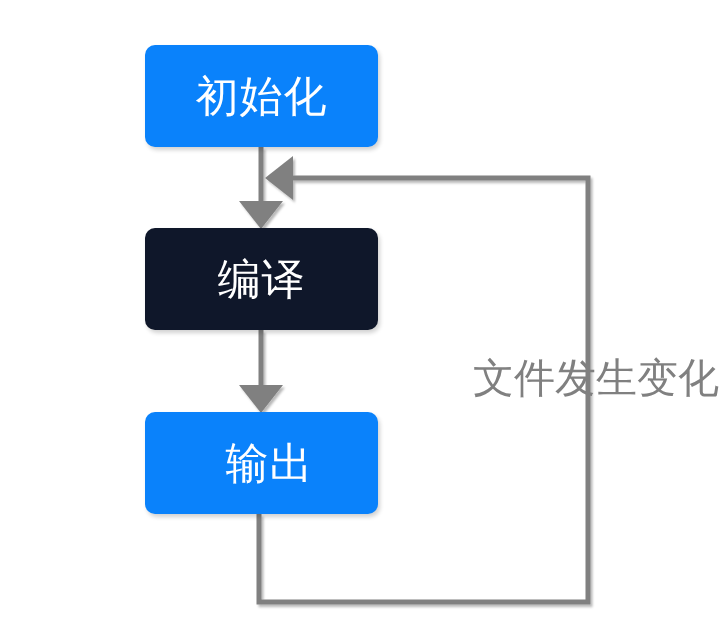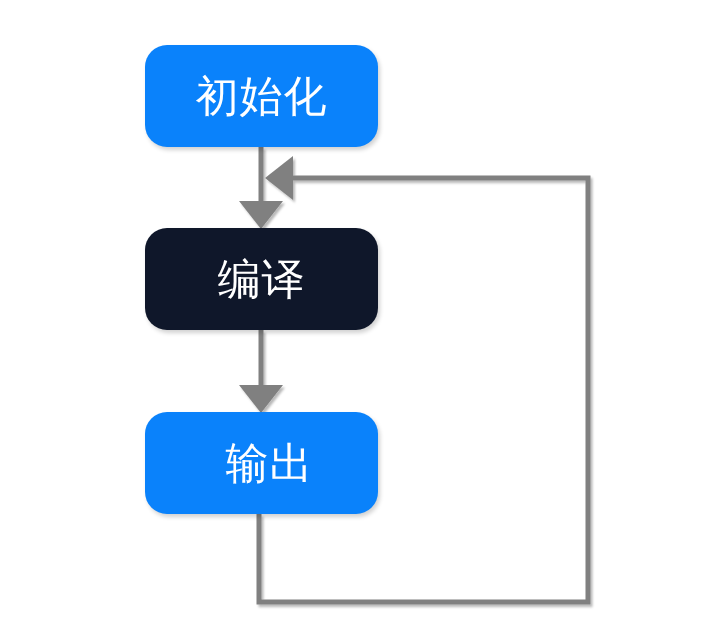--- a/index.html
+++ b/index.html
@@ -23,21 +23,21 @@
     left: 0;
     top: 0;
     width: 726px;
     height: 638px;
   }
   .node-box {
     position: absolute;
     display: flex;
     align-items: center;
     justify-content: center;
-    border-radius: 22px;
+    border-radius: 10px;
     box-sizing: border-box;
     box-shadow: 2px 3px 4px rgba(0,0,0,0.18);
   }
   .node-label {
     color: #ffffff;
     font-size: 43px;
     line-height: 1;
     letter-spacing: 1px;
     font-family: "DejaVu Sans", "Liberation Sans", sans-serif;
     white-space: nowrap;
@@ -82,14 +82,15 @@
   </div>
 
   <div class="node-box" style="left:145px; top:228px; width:233px; height:102px; background:#0f172a;">
     <span class="node-label">编译</span>
   </div>
 
   <div class="node-box" style="left:145px; top:412px; width:233px; height:102px; background:#0a82fb;padding-left:16px;">
     <span class="node-label">输出</span>
   </div>
 
+  <div class="edge-label" style="left:473px; top:358px; color:#808080;">文件发生变化</div>
 
 </div>
 
 </body></html>

